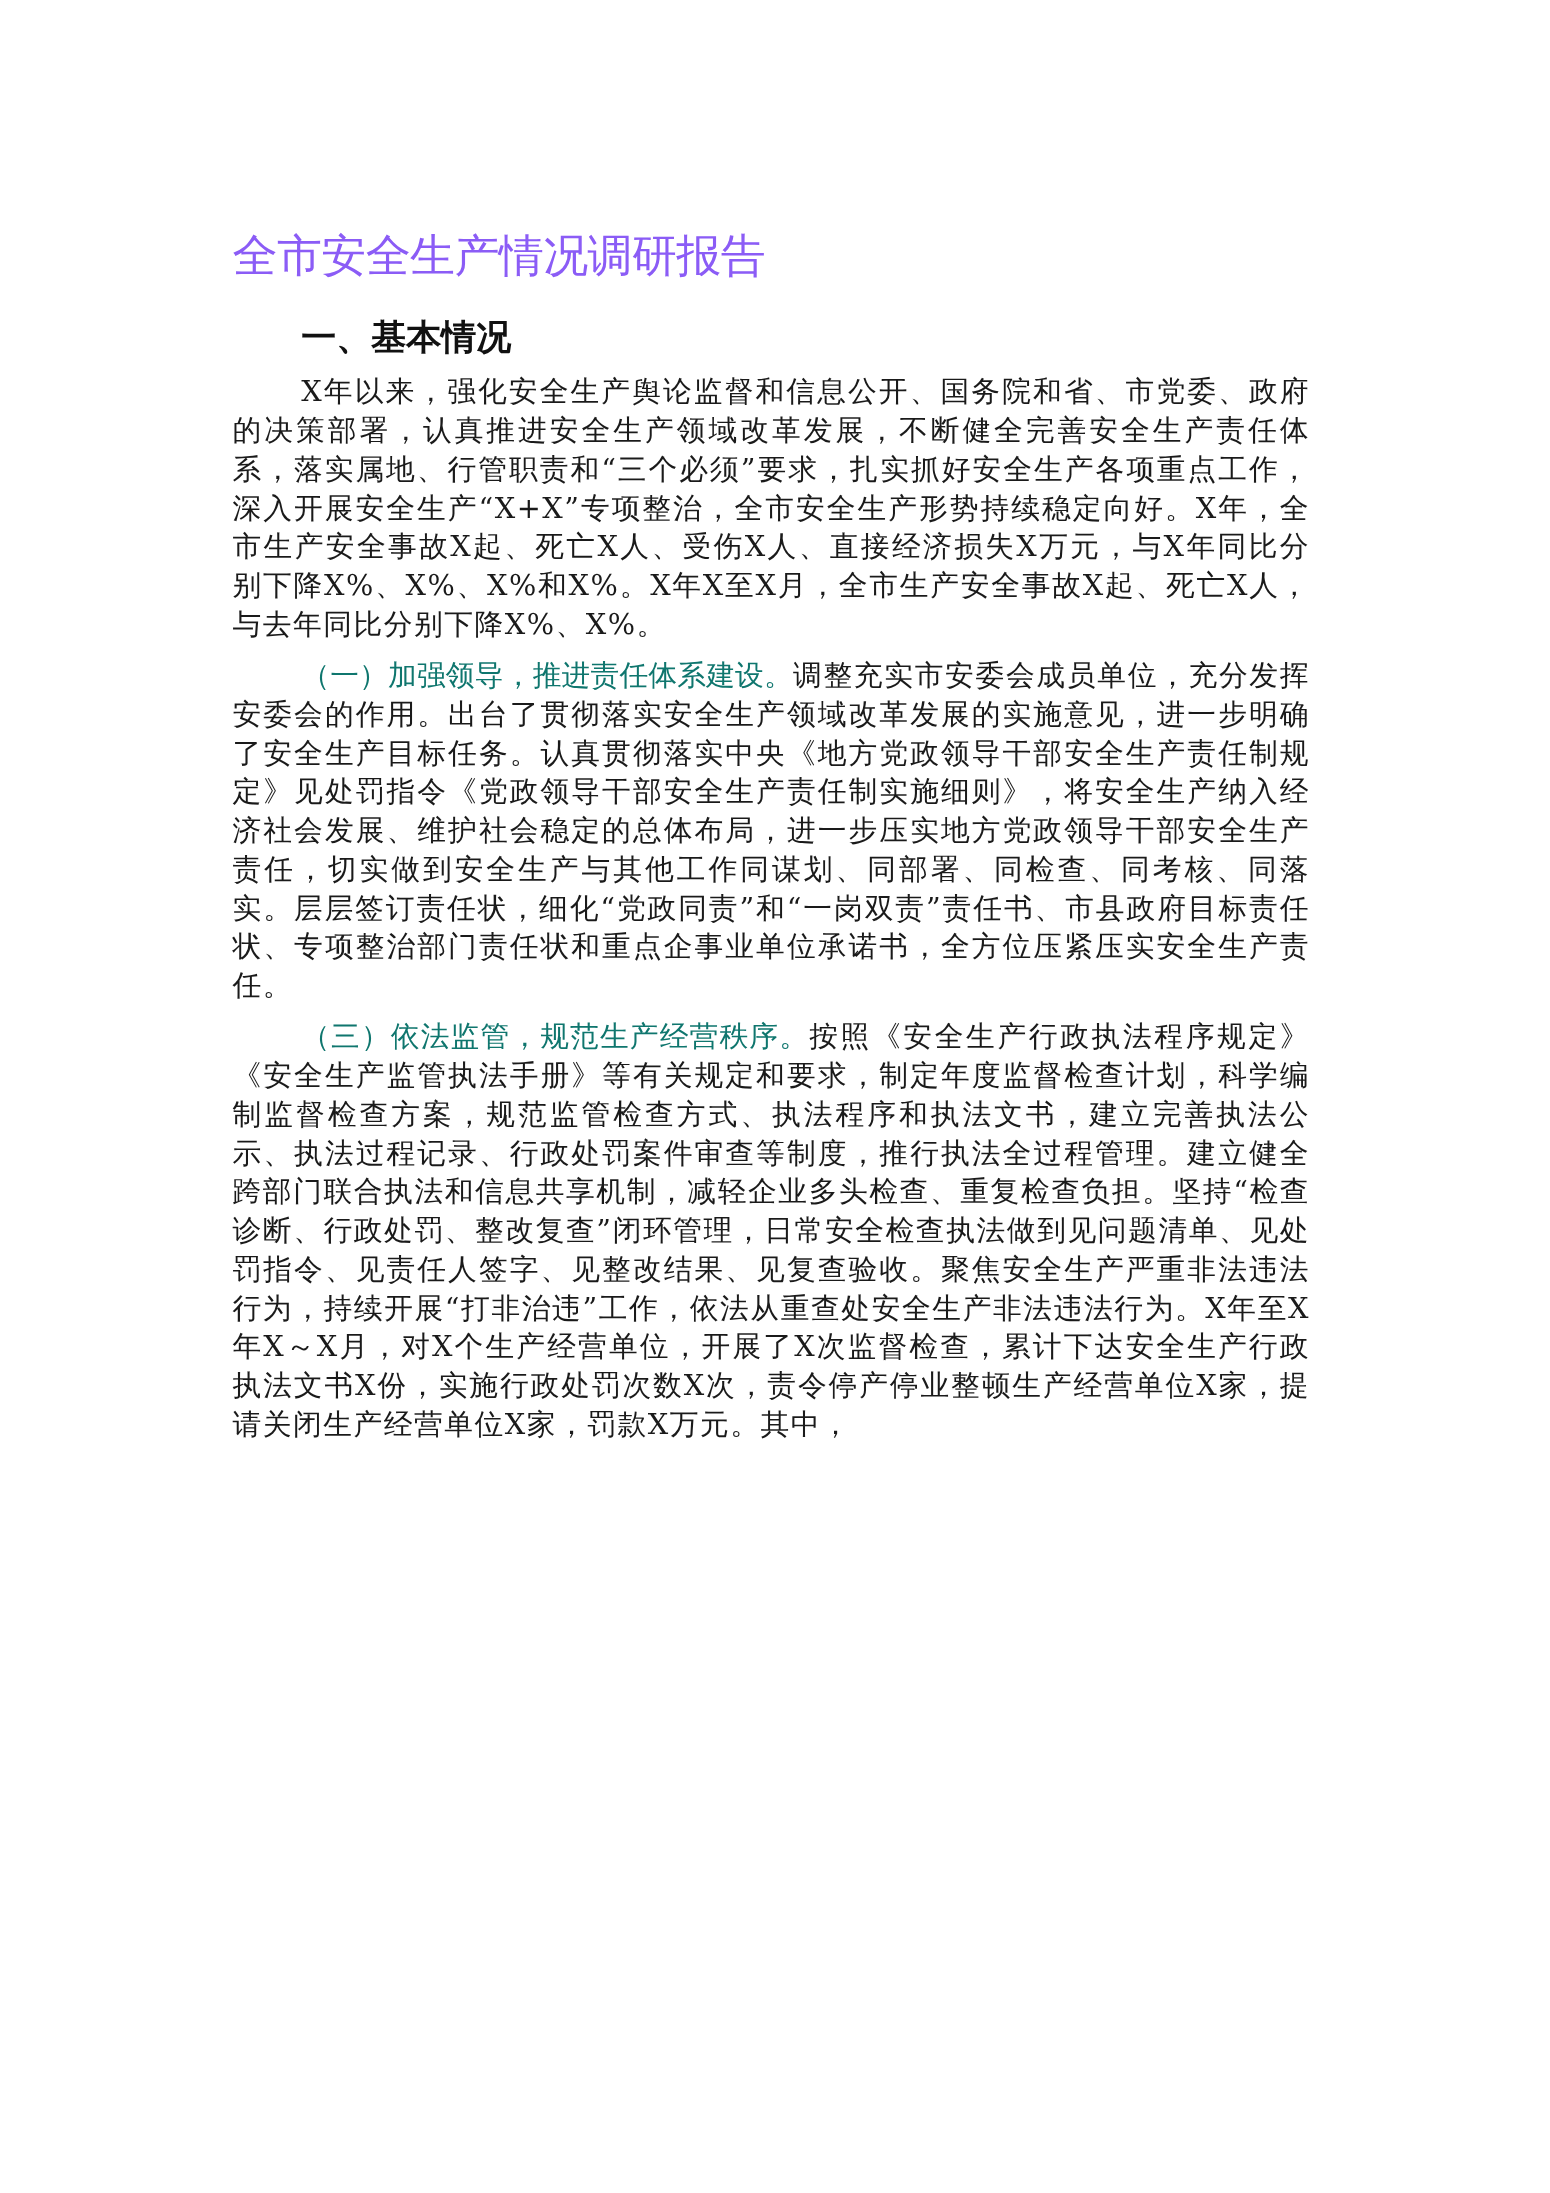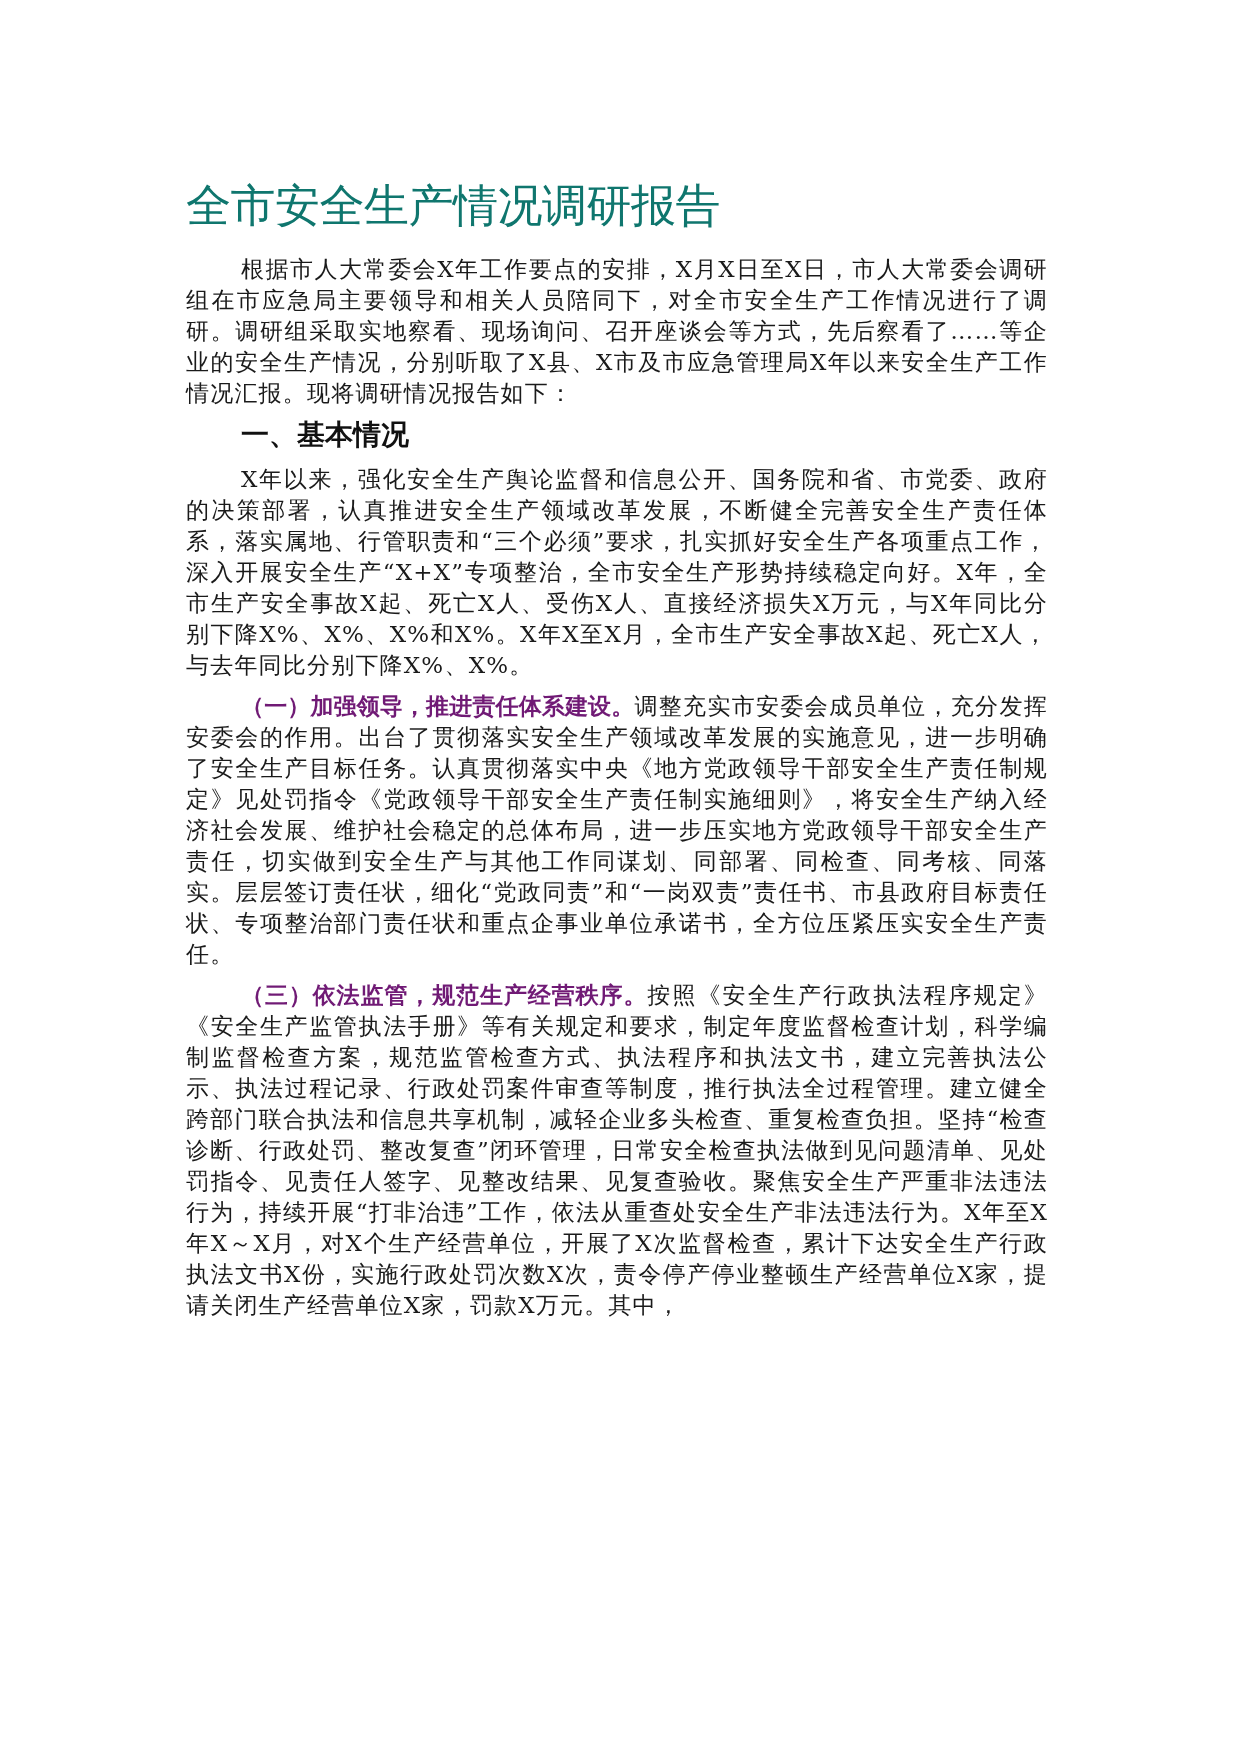--- a/index.html
+++ b/index.html
@@ -14,23 +14,23 @@
       overflow: hidden;
     }
     .page {
       position: absolute;
       left: 186px;
       top: 180px;
       width: 862px;
     }
     .doc-title {
       font-family: "DejaVu Sans", "Liberation Sans", sans-serif;
-      font-size: 45px;
+      font-size: 36px;
       font-weight: normal;
-      color: #0f766e;
+      color: #8b5cf6;
       margin: 0 0 22px 0;
       line-height: 52px;
       letter-spacing: -0.5px;
     }
     .para {
       font-family: "DejaVu Serif", "Liberation Serif", serif;
       font-size: 23px;
       line-height: 31px;
       color: #1a1a1a;
       margin: 0 0 10px 0;
@@ -42,32 +42,31 @@
       font-family: "DejaVu Sans", "Liberation Sans", sans-serif;
       font-size: 28px;
       font-weight: bold;
       line-height: 31px;
       color: #111111;
       margin: 6px 0 14px 0;
       text-indent: 55px;
     }
     .lead {
       font-family: "DejaVu Sans", "Liberation Sans", sans-serif;
-      font-weight: bold;
-      color: #701a75;
+      font-weight: normal;
+      color: #0f766e;
       letter-spacing: 0px;
     }
   </style>
 </head>
 <body>
 
 <div class="page">
   <h1 class="doc-title">全市安全生产情况调研报告</h1>
 
-  <p class="para">根据市人大常委会X年工作要点的安排，X月X日至X日，市人大常委会调研组在市应急局主要领导和相关人员陪同下，对全市安全生产工作情况进行了调研。调研组采取实地察看、现场询问、召开座谈会等方式，先后察看了……等企业的安全生产情况，分别听取了X县、X市及市应急管理局X年以来安全生产工作情况汇报。现将调研情况报告如下：</p>
 
   <h2 class="section-heading">一、基本情况</h2>
 
   <p class="para">X年以来，强化安全生产舆论监督和信息公开、国务院和省、市党委、政府的决策部署，认真推进安全生产领域改革发展，不断健全完善安全生产责任体系，落实属地、行管职责和“三个必须”要求，扎实抓好安全生产各项重点工作，深入开展安全生产“X+X”专项整治，全市安全生产形势持续稳定向好。X年，全市生产安全事故X起、死亡X人、受伤X人、直接经济损失X万元，与X年同比分别下降X%、X%、X%和X%。X年X至X月，全市生产安全事故X起、死亡X人，与去年同比分别下降X%、X%。</p>
 
   <p class="para">
     <span class="lead">（一）加强领导，推进责任体系建设。</span><span>调整充实市安委会成员单位，充分发挥安委会的作用。出台了贯彻落实安全生产领域改革发展的实施意见，进一步明确了安全生产目标任务。认真贯彻落实中央《地方党政领导干部安全生产责任制规定》见处罚指令《党政领导干部安全生产责任制实施细则》，将安全生产纳入经济社会发展、维护社会稳定的总体布局，进一步压实地方党政领导干部安全生产责任，切实做到安全生产与其他工作同谋划、同部署、同检查、同考核、同落实。层层签订责任状，细化“党政同责”和“一岗双责”责任书、市县政府目标责任状、专项整治部门责任状和重点企事业单位承诺书，全方位压紧压实安全生产责任。</span>
   </p>
 
 

